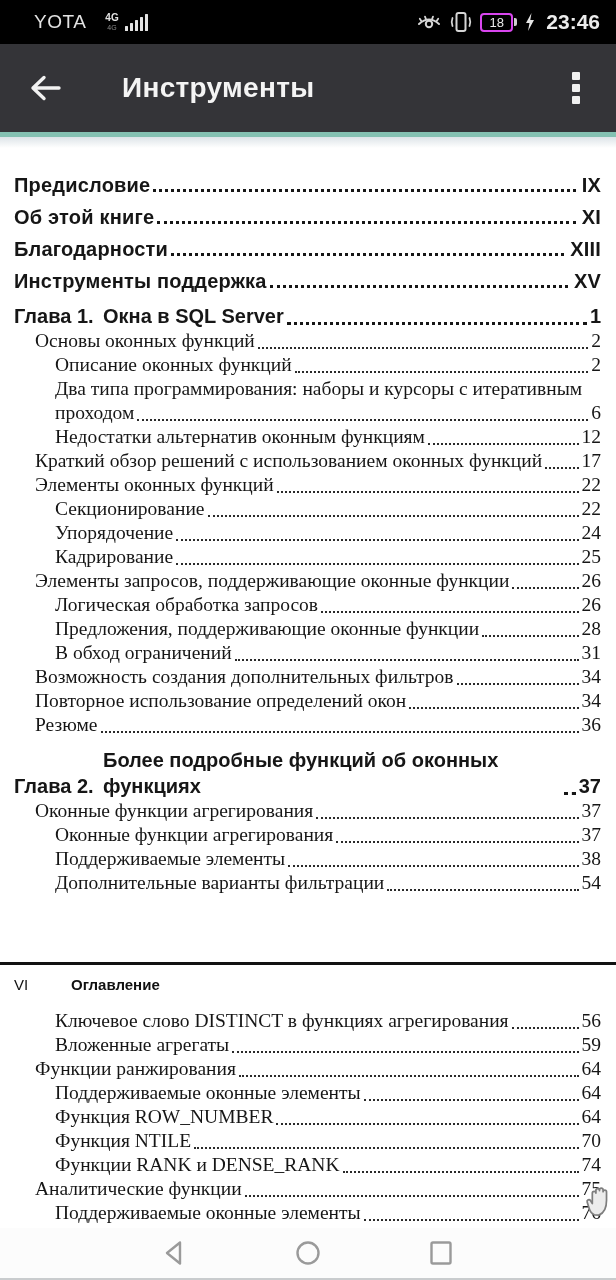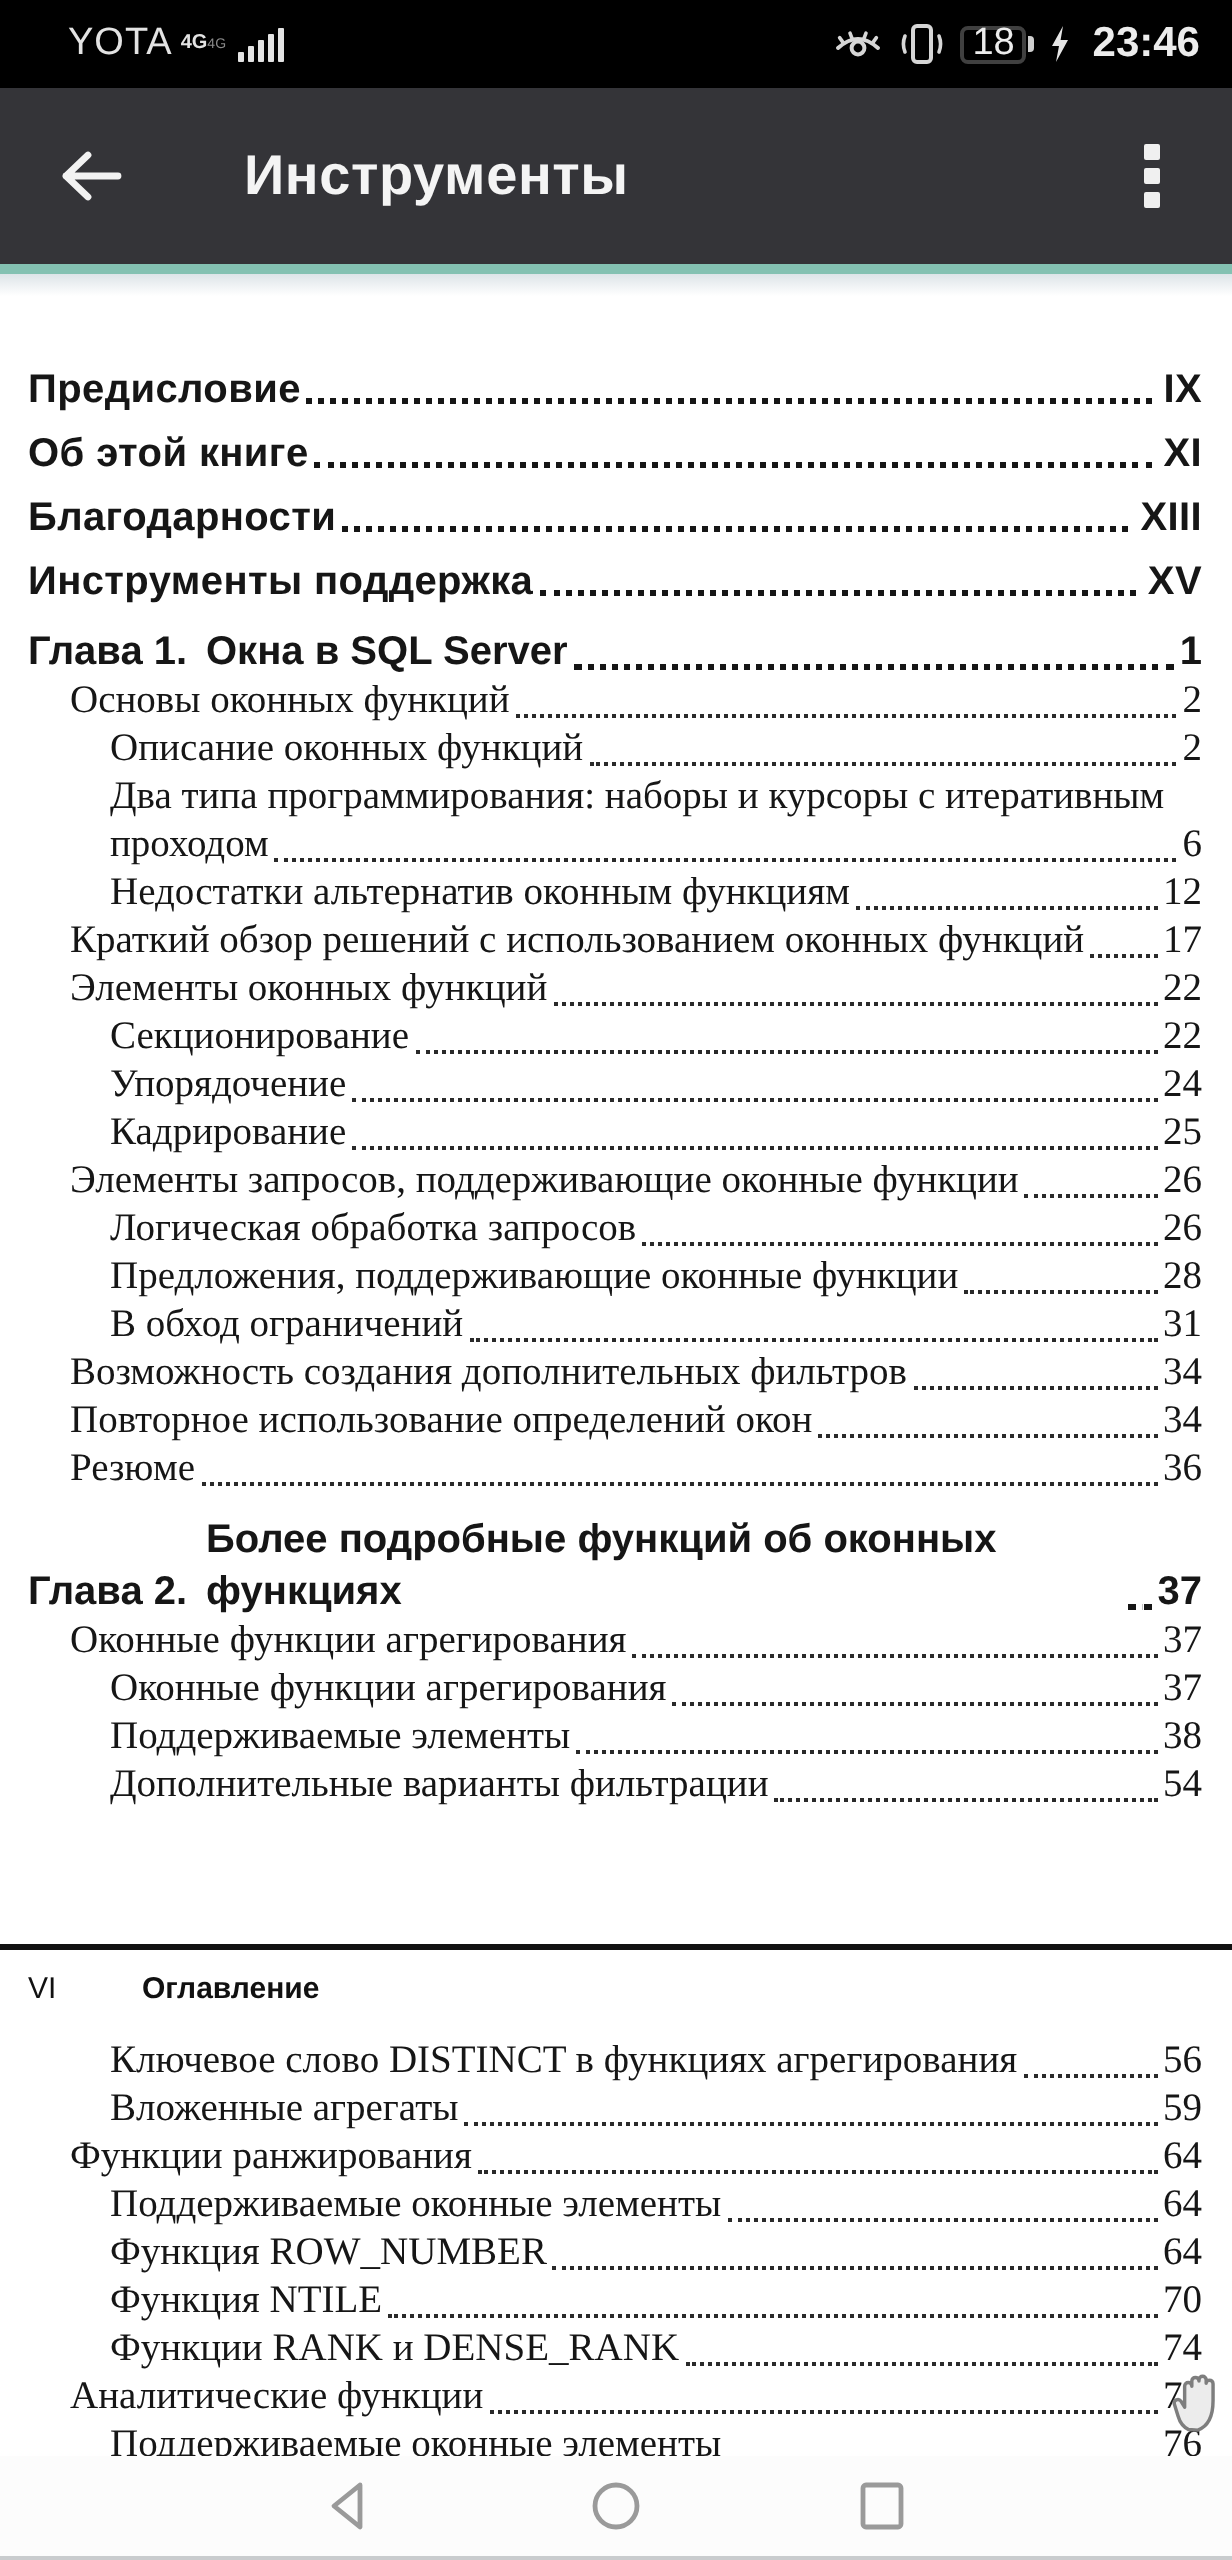--- a/index.html
+++ b/index.html
@@ -3,48 +3,48 @@
 <meta charset="utf-8">
 <style>
   html,body{margin:0;padding:0;background:#fff;}
   .screen{position:relative;width:616px;height:1280px;overflow:hidden;background:#3b82f6;
           font-family:"Liberation Sans",sans-serif;}
 
   
   .status-bar{position:absolute;top:0;left:0;right:0;height:44px;background:var(--status-bar-bg,#000);
               display:flex;align-items:center;padding:0 16px 0 34px;box-sizing:border-box;color:#dcdcdc;}
   .carrier{font-size:19px;letter-spacing:.5px;color:#e3e3e3;}
-  .net-badge{display:flex;flex-direction:row;align-items:center;margin-left:4px;line-height:1;}
+  .net-badge{display:flex;flex-direction:column;align-items:center;margin-left:19px;line-height:1;}
   .net-badge .nb1{font-size:10px;font-weight:700;color:#e3e3e3;}
   .net-badge .nb2{font-size:7px;color:#8a8a8a;margin-top:1px;}
   .sigbars{display:flex;align-items:flex-end;margin-left:4px;height:17px;}
   .sigbars i{display:block;width:3px;background:#e3e3e3;margin-left:2px;border-radius:.5px;}
   .sb1{height:5px}.sb2{height:8px}.sb3{height:11px}.sb4{height:14px}.sb5{height:17px}
   .sb-spacer{flex:1;}
   .sb-right{display:flex;align-items:center;gap:7px;}
   .batt{display:flex;align-items:center;}
-  .batt-body{width:33px;height:19px;border:2px solid #404040;border-radius:4px;display:flex;
-             align-items:center;justify-content:center;font-size:19px;color:#ececec;box-sizing:border-box;}
+  .batt-body{width:33px;height:19px;border:2px solid #d946ef;border-radius:4px;display:flex;
+             align-items:center;justify-content:center;font-size:13px;color:#ececec;box-sizing:border-box;}
   .batt-cap{width:3px;height:8px;background:#cfcfcf;border-radius:0 2px 2px 0;margin-left:1px;}
   .sb-time{font-size:21px;color:#ececec;margin-left:3px;font-weight:bold;}
 
   
   .app-bar{position:absolute;top:44px;left:0;right:0;height:88px;background:var(--app-bar-bg,#343438);
            display:flex;align-items:center;}
   .back-btn{margin-left:28px;display:flex;}
   .app-title{margin-left:60px;flex:1;font-size:28px;font-weight:700;color:#f4f4f4;letter-spacing:.3px;}
   .menu-btn{margin-right:36px;display:flex;flex-direction:column;gap:4px;}
   .menu-btn i{width:8px;height:8px;background:#f0f0f0;border-radius:1px;display:block;}
   .accent-line{position:absolute;top:132px;left:0;right:0;height:5px;background:var(--accent-teal,#84c1b2);}
   .top-shadow{position:absolute;top:137px;left:0;right:0;height:11px;z-index:3;pointer-events:none;
               background:linear-gradient(#dde4e8,rgba(255,255,255,0));}
 
   
   .content{position:absolute;top:137px;left:0;right:0;bottom:52px;overflow:hidden;background:#fff;}
-  .toc-p1{padding-top:48px;}
+  .toc-p1{padding-top:38px;}
   .row{display:flex;align-items:flex-end;color:#161616;}
   .front{font:700 20px/21px "Liberation Sans",sans-serif;padding:0 15px 0 14px;margin-bottom:11px;letter-spacing:.2px;}
   .chapter{font:700 20px/26px "Liberation Sans",sans-serif;padding:0 15px 0 14px;margin-top:10px;}
   .l1{font:400 19.5px/24px "Liberation Serif",serif;padding:0 15px 0 35px;}
   .l2{font:400 19.5px/24px "Liberation Serif",serif;padding:0 15px 0 55px;}
   .chlabel{min-width:89px;}
   .leader{flex:1;margin:0 3px 4px 3px;border-bottom:2px dotted #2a2a2a;min-width:12px;}
   .front .leader,.chapter .leader{border-bottom:3px dotted #161616;margin-bottom:4px;}
   .front .pg{margin-left:3px;}
   .wrap2{display:block;}

